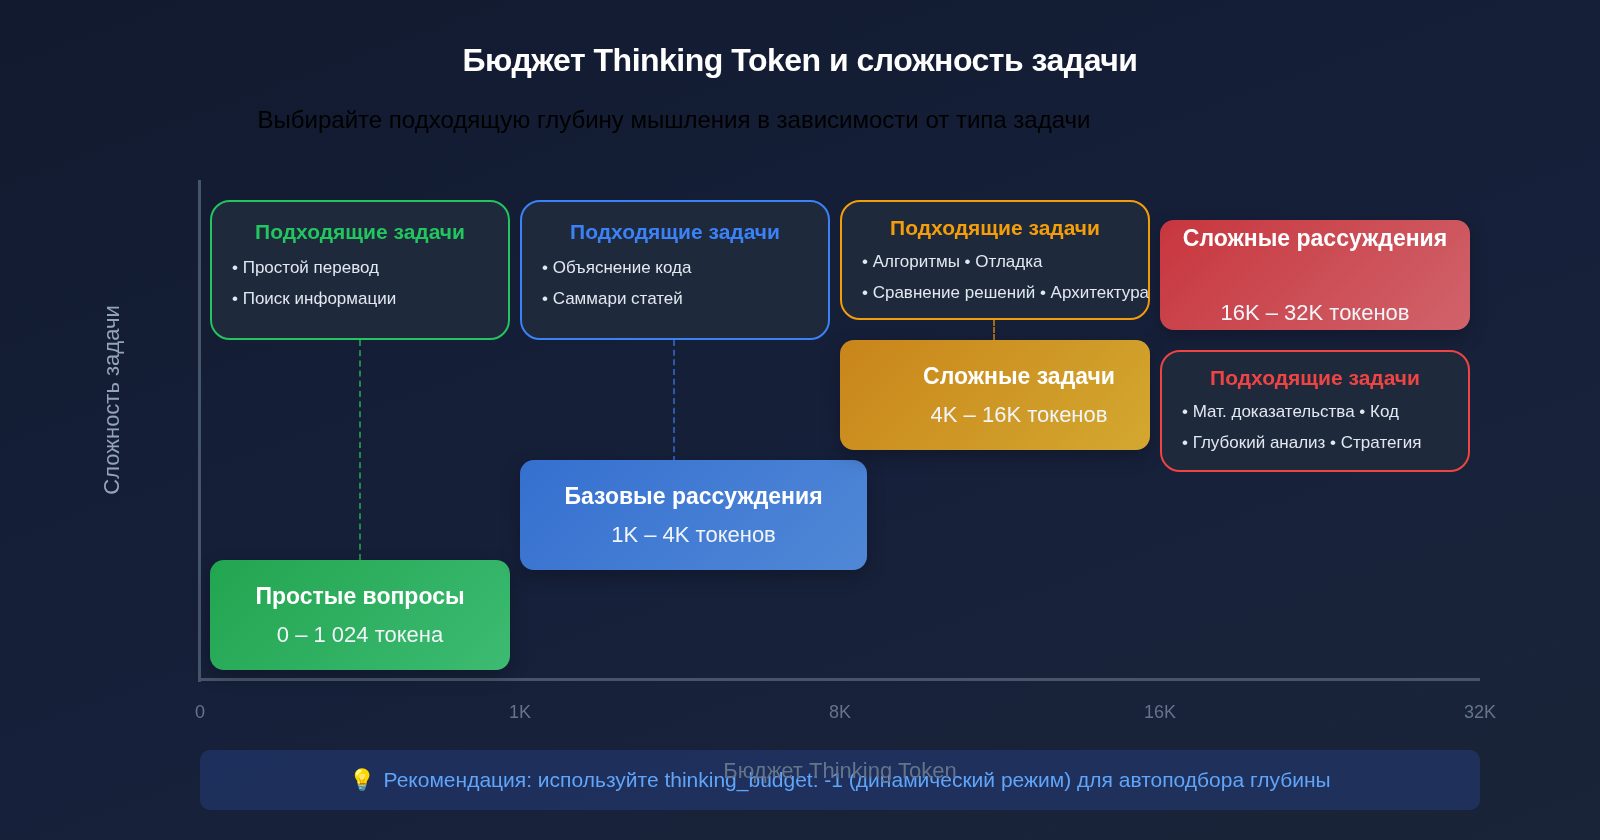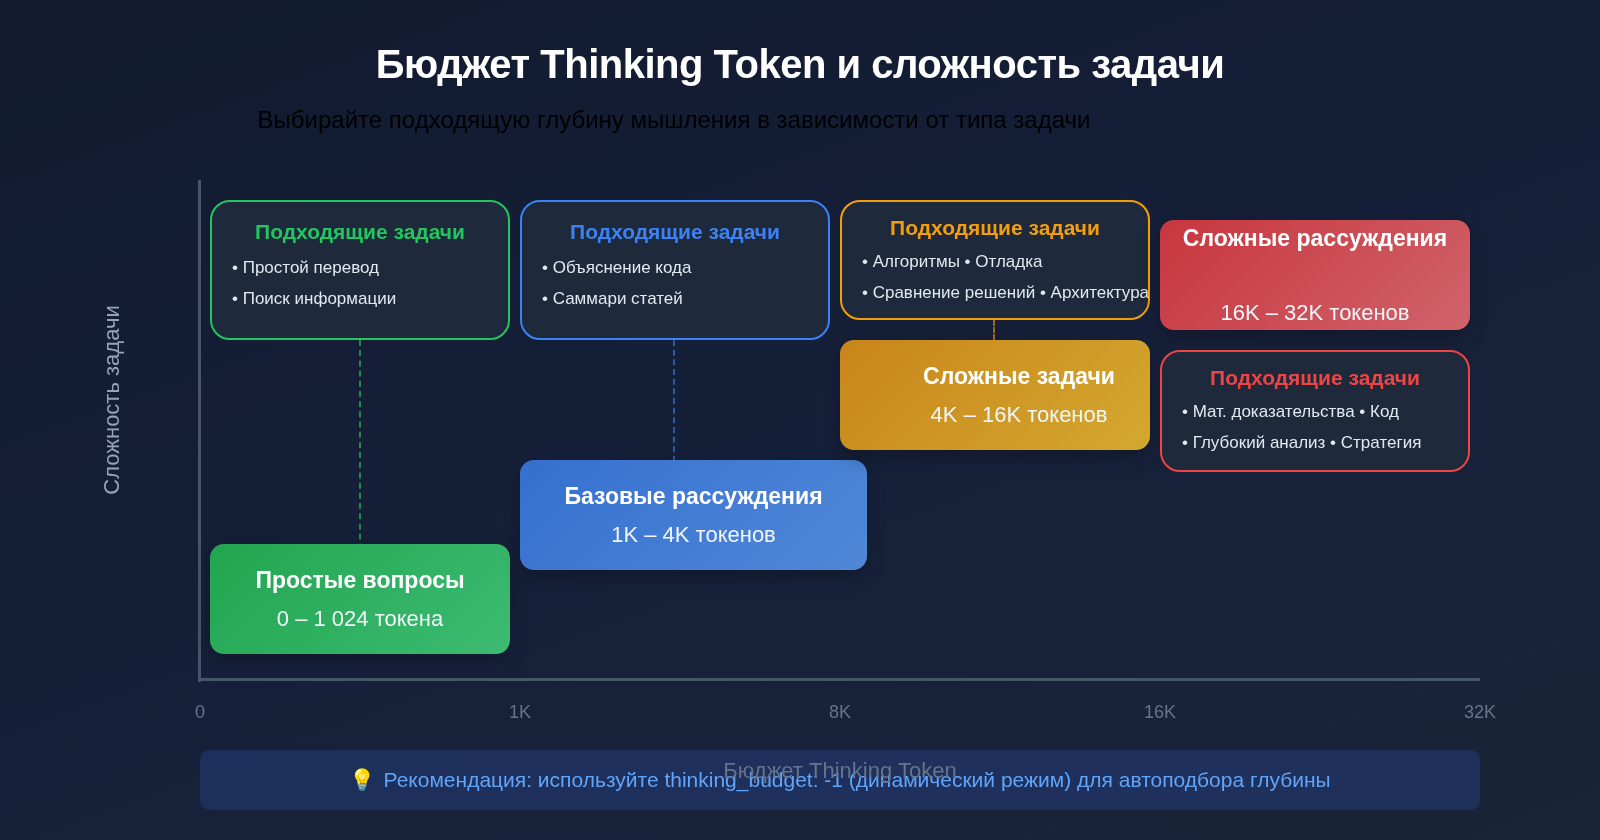--- a/index.html
+++ b/index.html
@@ -5,21 +5,21 @@
     * { box-sizing: border-box; margin: 0; padding: 0; }
     html, body { width: 1600px; height: 840px; overflow: hidden; }
     body {
       background: linear-gradient(160deg, #111a2e 0%, #16203a 55%, #1a2438 100%);
       font-family: "Liberation Sans", "DejaVu Sans", sans-serif;
       color: #e2e8f0;
       position: relative;
     }
     .title {
       position: absolute; left: 0; top: 42px; width: 1600px;
-      text-align: center; font-size: 40px; font-weight: 700; color: #ffffff;
+      text-align: center; font-size: 32px; font-weight: 700; color: #ffffff;
       letter-spacing: -0.5px;
     }
     .subtitle {
       position: absolute; left: 0; top: 106px; width: 1348px;
       text-align: center; font-size: 24px; color: #000000;
     }
     .y-axis {
       position: absolute; left: 198px; top: 180px; width: 3px; height: 502px;
       background: #475569;
     }
@@ -89,21 +89,21 @@
 <div class="connector" style="left:673px; top:340px; height:122px; border-color:#2c5aa8;"></div>
 <div class="connector" style="left:993px; top:320px; height:20px; border-color:#a06a18;"></div>
 
 <div class="tasks" style="left:210px; top:200px; width:300px; height:140px; border-color:#22c55e;">
   <div class="head" style="color:#22c55e;">Подходящие задачи</div>
   <ul>
     <li>• Простой перевод</li>
     <li>• Поиск информации</li>
   </ul>
 </div>
-<div class="level lv-green" style="left:210px; top:544px; width:300px; height:110px;text-align:right;">
+<div class="level lv-green" style="left:210px; top:560px; width:300px; height:110px;text-align:right;">
   <div class="name">Простые вопросы</div>
   <div class="range">0 – 1 024 токена</div>
 </div>
 
 <div class="tasks" style="left:520px; top:200px; width:310px; height:140px; border-color:#3b82f6;">
   <div class="head" style="color:#3b82f6;">Подходящие задачи</div>
   <ul>
     <li>• Объяснение кода</li>
     <li>• Саммари статей</li>
   </ul>

